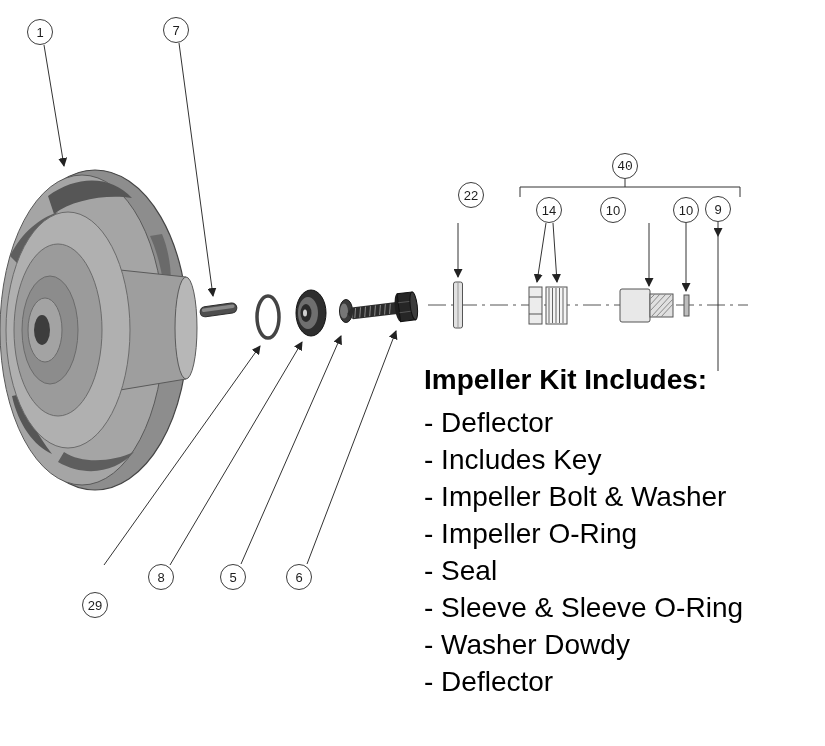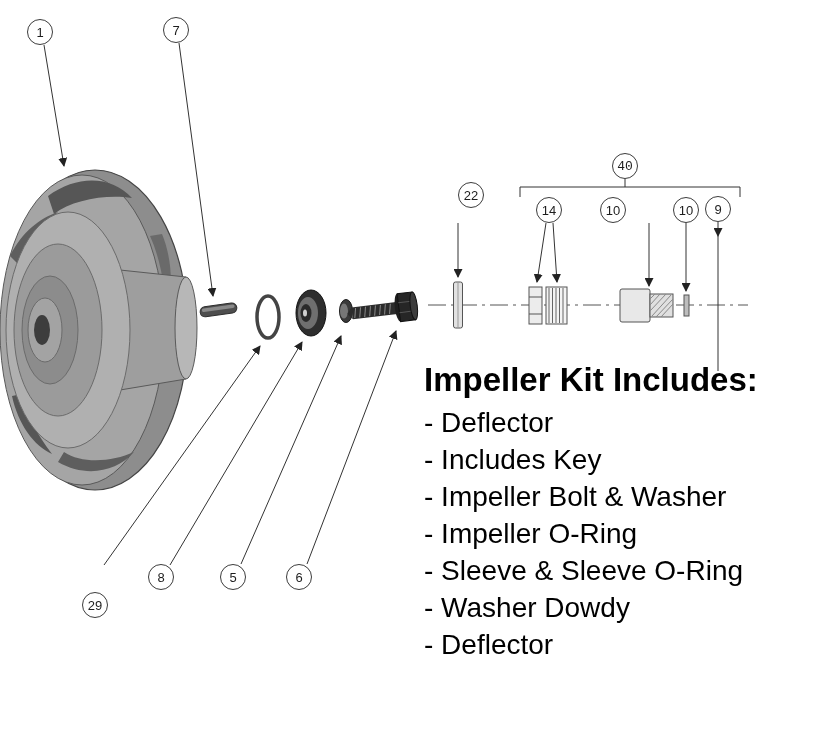--- a/index.html
+++ b/index.html
@@ -23,21 +23,21 @@
     font-size:13px; color:#1d1d1d;
     z-index:3;
   }
   .kit {
     position:absolute;
     left:424px; top:360px;
     width:395px;
     color:#000000;
     z-index:2;
   }
-  .kit-title { font-size:33px; font-weight:bold; line-height:40px; margin-bottom:4px; }
+  .kit-title { font-size:28px; font-weight:bold; line-height:40px; margin-bottom:4px; }
   .kit-item  { font-size:28px; line-height:37px; white-space:nowrap; }
 </style>
 </head>
 <body>
 
 <div class="stage">
 
   <svg class="diagram-svg" width="825" height="746" viewBox="0 0 825 746" xmlns="http://www.w3.org/2000/svg">
     <defs>
       <marker id="arrow" markerWidth="9" markerHeight="9" refX="8" refY="4.5" orient="auto" markerUnits="userSpaceOnUse">
@@ -173,18 +173,19 @@
   <div class="callout" style="left:148px; top:564px;">8</div>
   <div class="callout" style="left:220px; top:564px;">5</div>
   <div class="callout" style="left:286px; top:564px;">6</div>
 
   <div class="kit">
     <div class="kit-title">Impeller Kit Includes:</div>
     <div class="kit-item">- Deflector</div>
     <div class="kit-item">- Includes Key</div>
     <div class="kit-item">- Impeller Bolt &amp; Washer</div>
     <div class="kit-item">- Impeller O-Ring</div>
+    <div class="kit-item">- Seal</div>
     <div class="kit-item">- Sleeve &amp; Sleeve O-Ring</div>
     <div class="kit-item">- Washer Dowdy</div>
     <div class="kit-item">- Deflector</div>
   </div>
 
 </div>
 
 </body></html>

